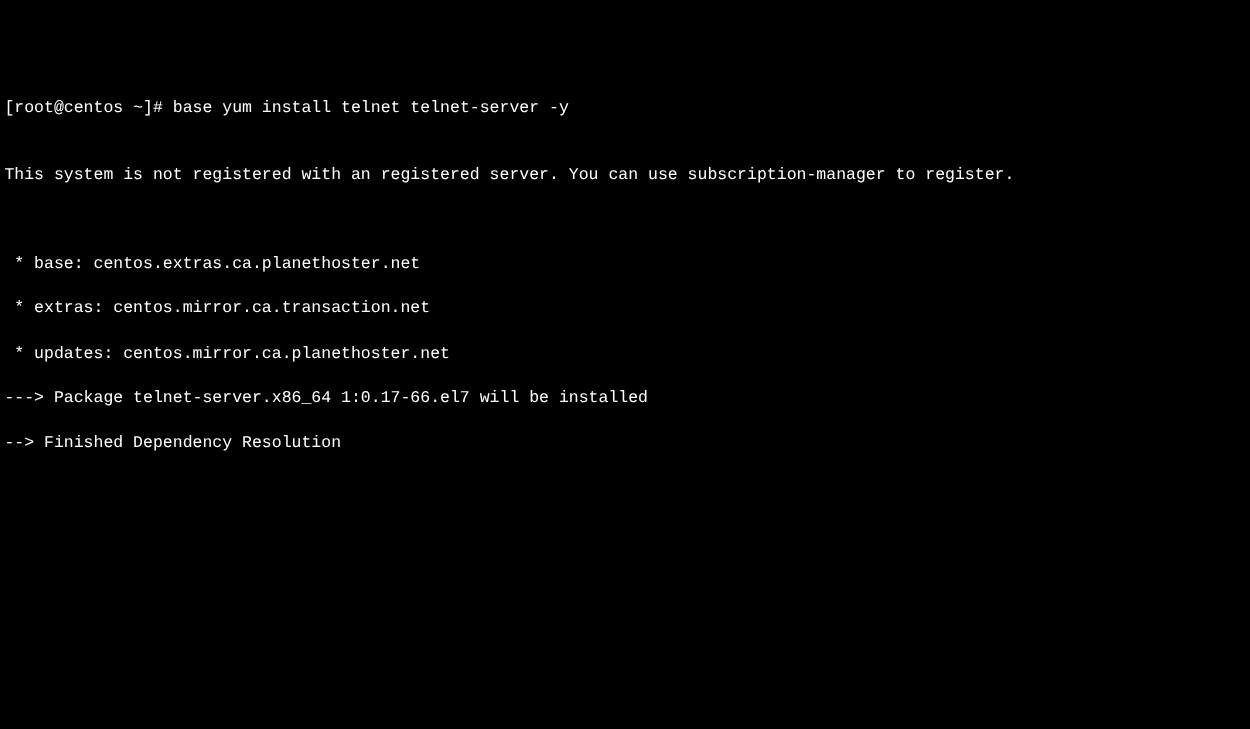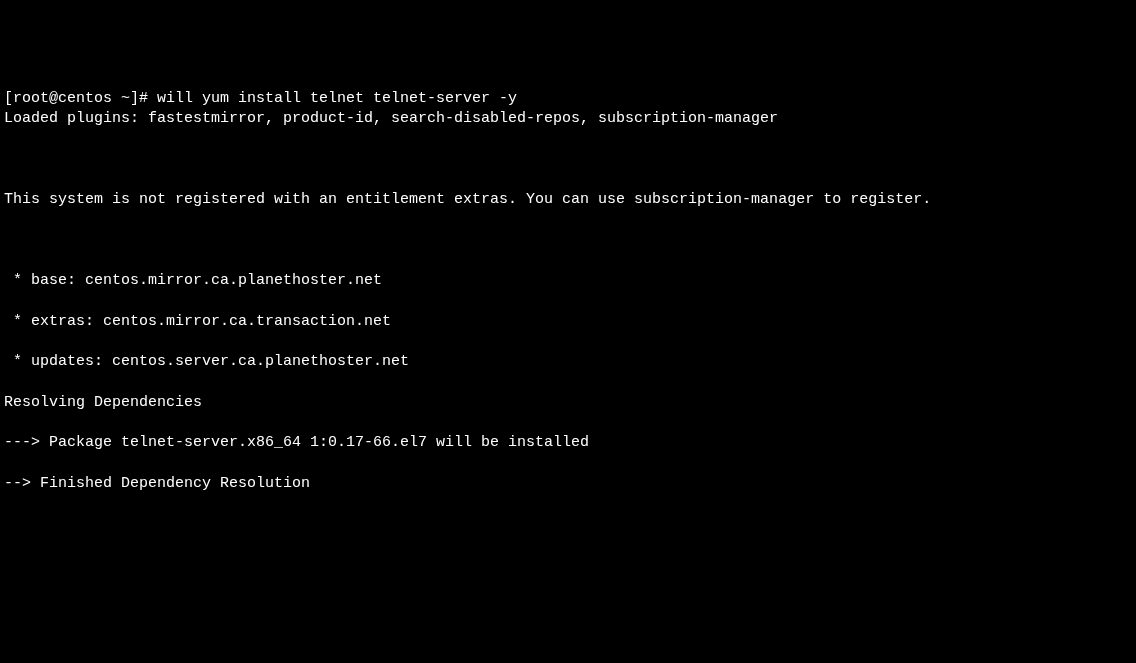--- a/index.html
+++ b/index.html
@@ -21,29 +21,27 @@
     }
     .prompt-line {
       display: inline;
     }
   </style>
 </head>
 <body>
 
 
 
-<div><span class="prompt-line">[root@centos ~]# </span><span>will yum install telnet telnet-server -y</span>
-<div>Loaded plugins: fastestmirror, product-id, search-disabled-repos, subscription-manager</div>
+<div><span class="prompt-line">[root@centos ~]# </span><span>base yum install telnet telnet-server -y</span>
 <div>&nbsp;</div>
-<div>This system is not registered with an entitlement extras. You can use subscription-manager to register.</div>
+<div>This system is not registered with an registered server. You can use subscription-manager to register.</div>
 <div>&nbsp;</div>
-<div> * base: centos.mirror.ca.planethoster.net</div>
+<div> * base: centos.extras.ca.planethoster.net</div>
 <div> * extras: centos.mirror.ca.transaction.net</div>
-<div> * updates: centos.server.ca.planethoster.net</div>
-<div>Resolving Dependencies</div>
+<div> * updates: centos.mirror.ca.planethoster.net</div>
 <div>---&gt; Package telnet-server.x86_64 1:0.17-66.el7 will be installed</div>
 <div>--&gt; Finished Dependency Resolution</div>
 <div>&nbsp;</div>
 
 
 
 
 
 
 

